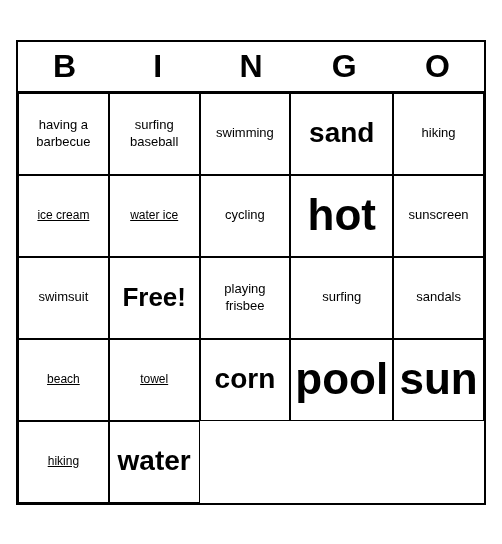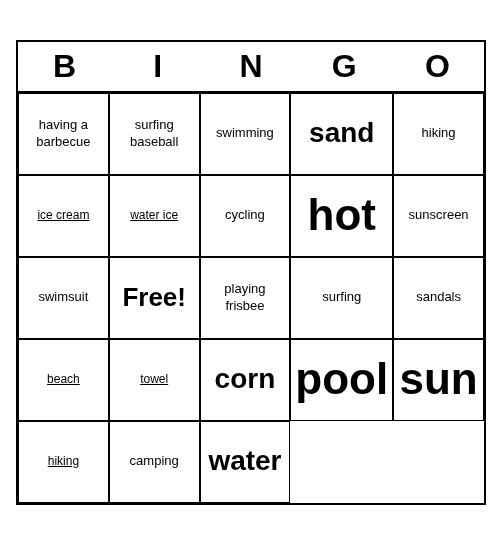--- a/index.html
+++ b/index.html
@@ -137,19 +137,16 @@
       <div class="bingo-cell">
         <span class="text-xlarge">pool</span>
       </div>
       <div class="bingo-cell">
         <span class="text-xlarge">sun</span>
       </div>
       <div class="bingo-cell">
         <span class="text-medium">hiking</span>
       </div>
       <div class="bingo-cell">
-        <span class="text-small">camping</span>
-      </div>
-      <div class="bingo-cell">
         <span class="text-large">water</span>
       </div>
     </div>
 </div>
 
 </body></html>

